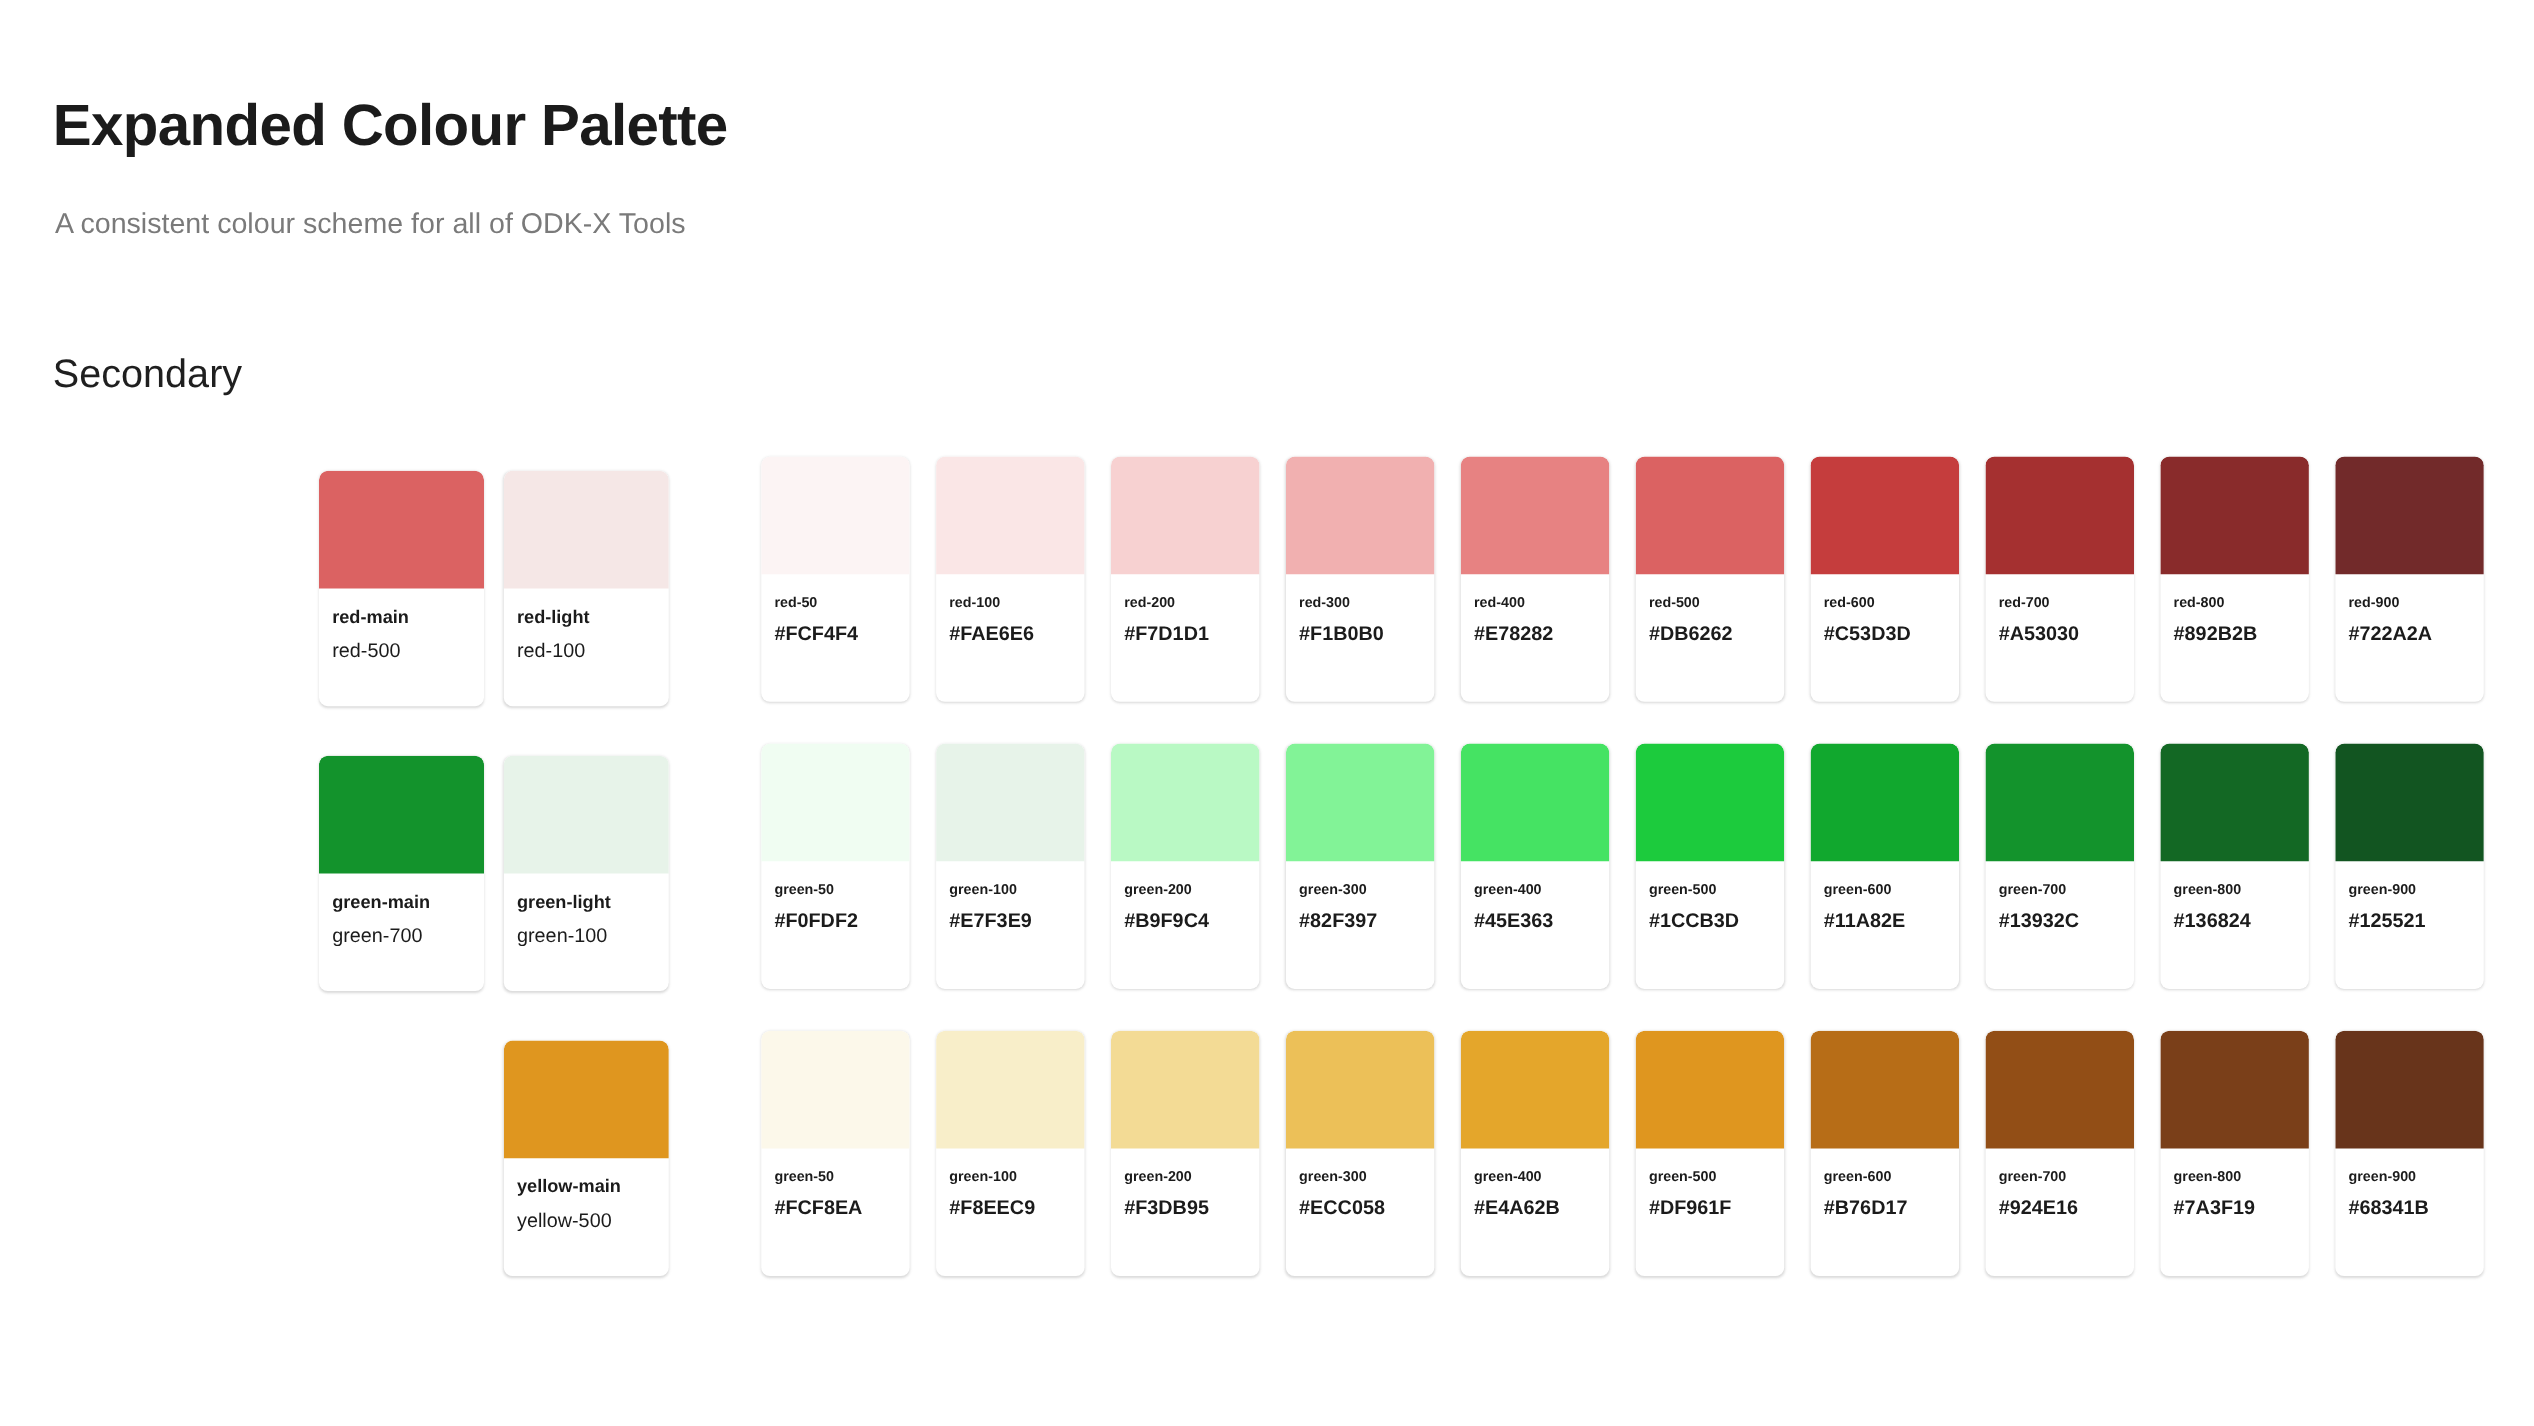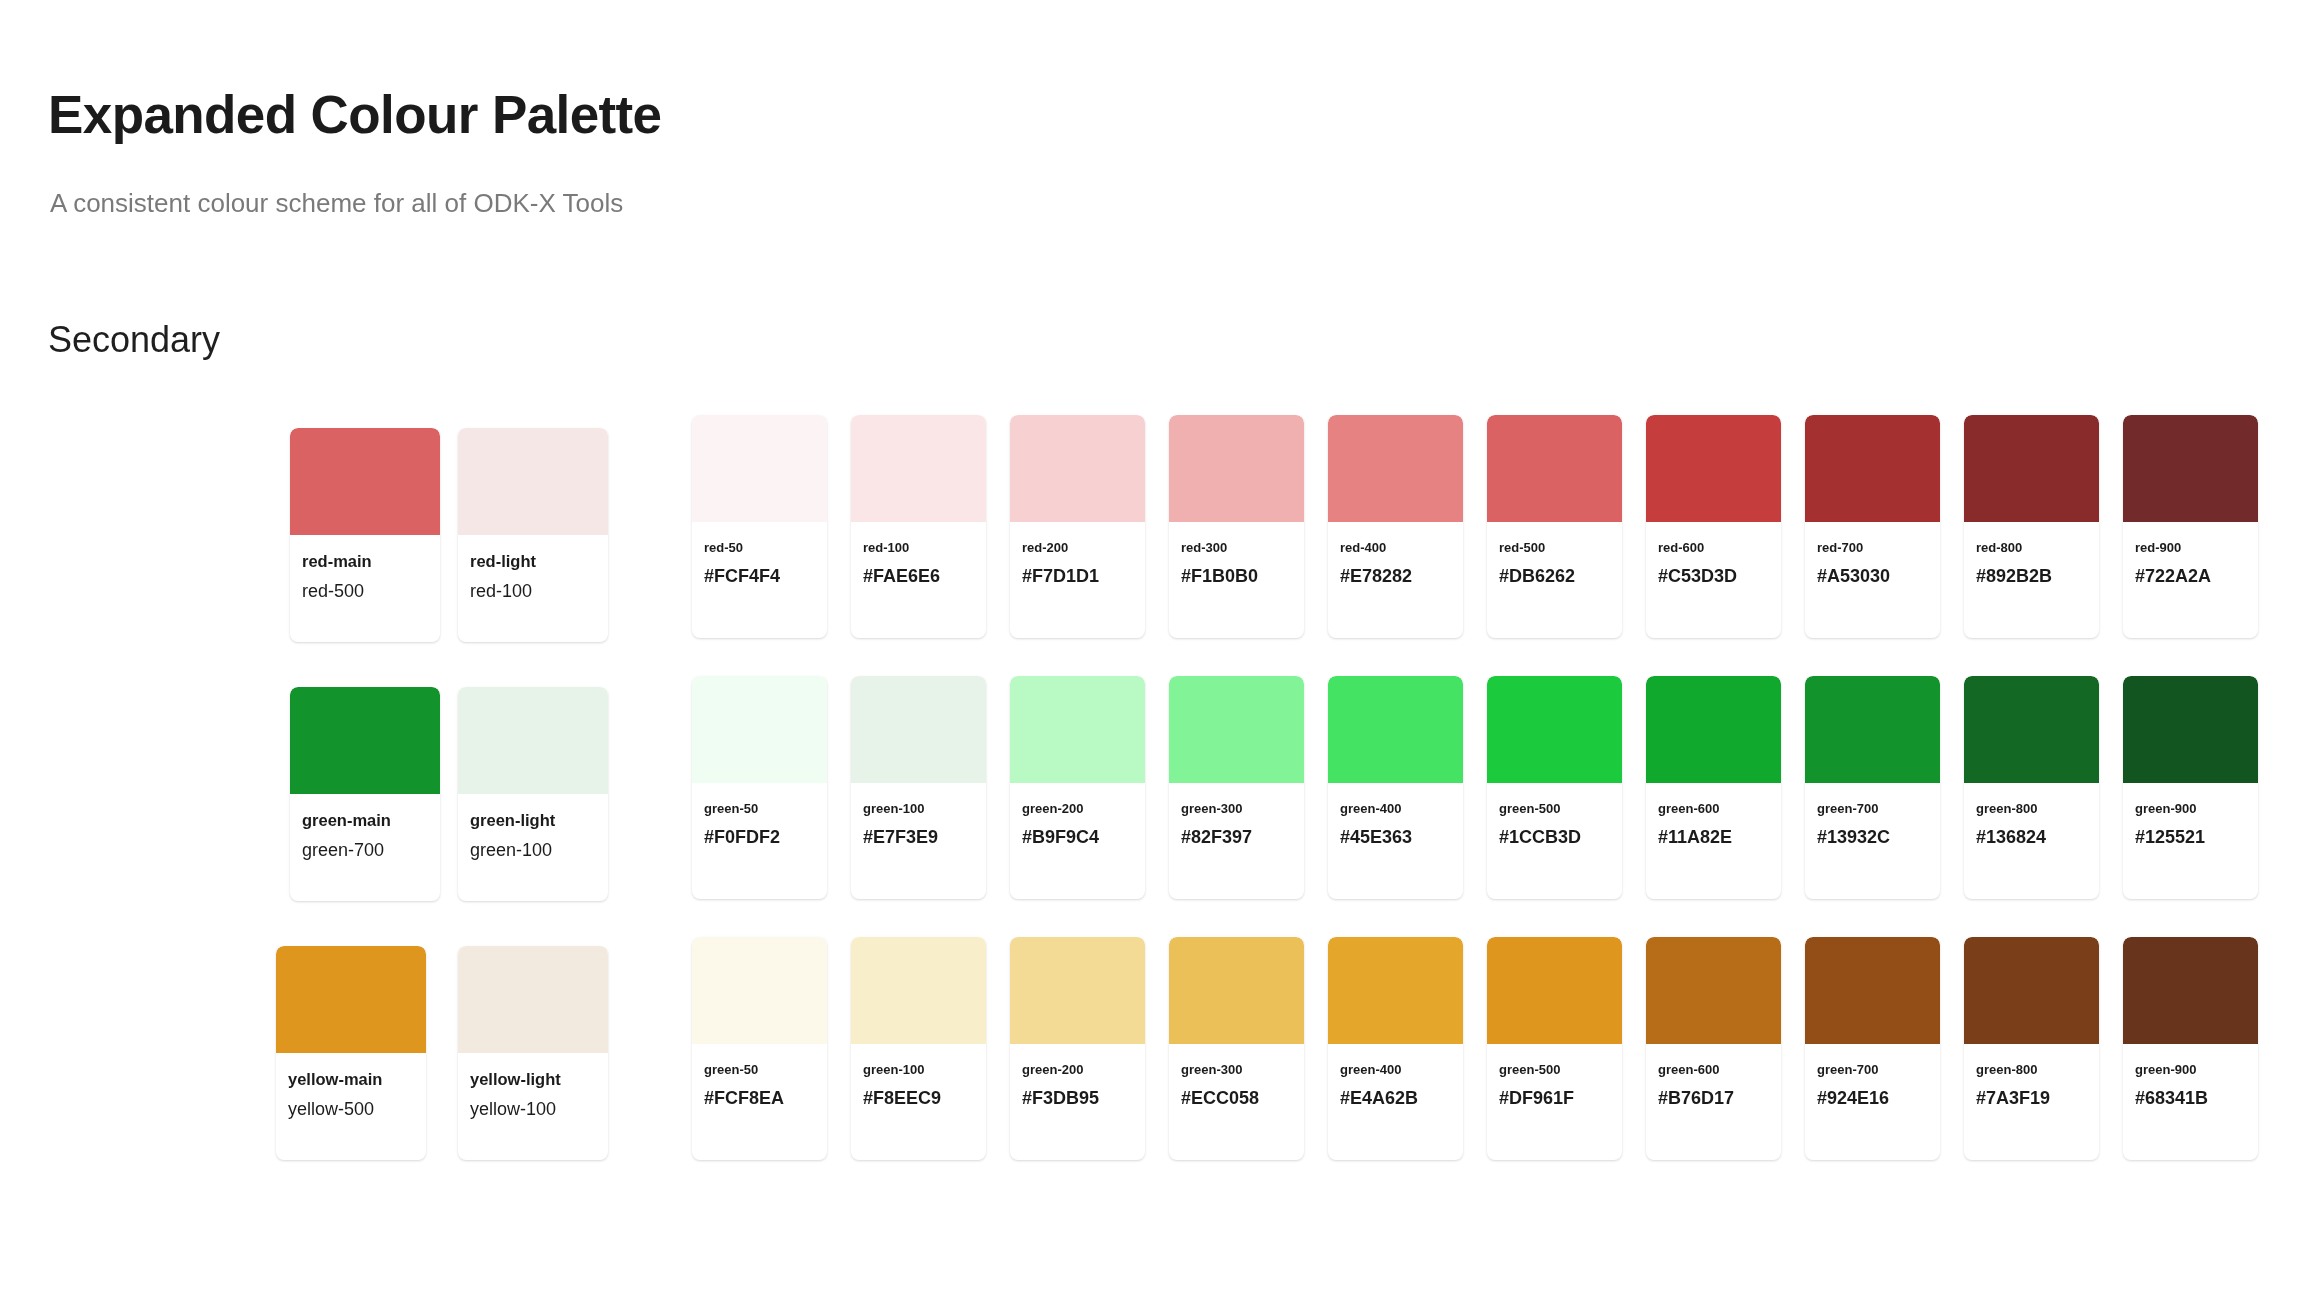--- a/index.html
+++ b/index.html
@@ -191,27 +191,20 @@
         </div>
       </div>
       <div class="main-row">
         <div class="card main-card">
           <div class="card-swatch" style="background: rgb(223, 150, 31);"></div>
           <div class="card-body">
             <div class="card-name">yellow-main</div>
             <div class="card-value">yellow-500</div>
           </div>
         </div>
-        <div class="card main-card">
-          <div class="card-swatch" style="background: rgb(243, 234, 223);"></div>
-          <div class="card-body">
-            <div class="card-name">yellow-light</div>
-            <div class="card-value">yellow-100</div>
-          </div>
-        </div>
       </div>
     </div>
 
   <div class="scale-grid" id="scale-grid">
       <div class="scale-row">
         <div class="card scale-card">
           <div class="card-swatch" style="background: rgb(252, 244, 244);"></div>
           <div class="card-body">
             <div class="card-name">red-50</div>
             <div class="card-value">#FCF4F4</div>

